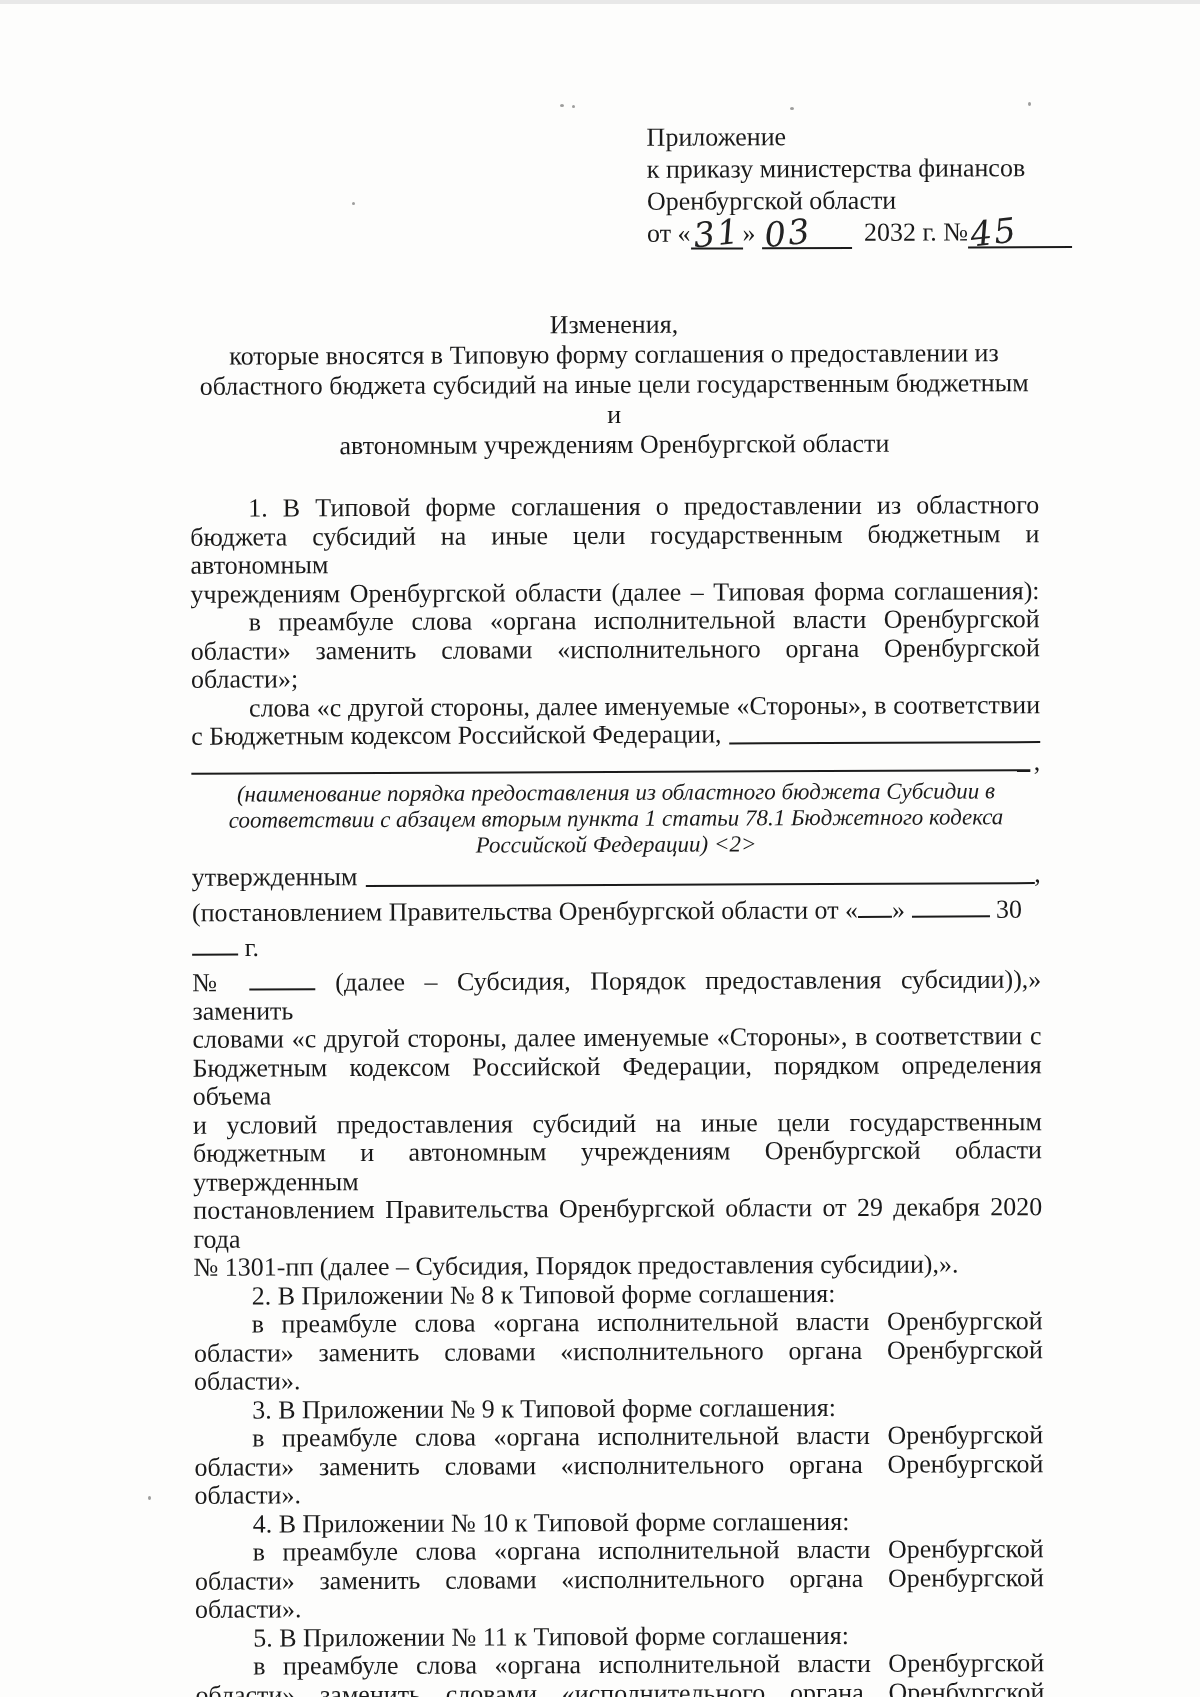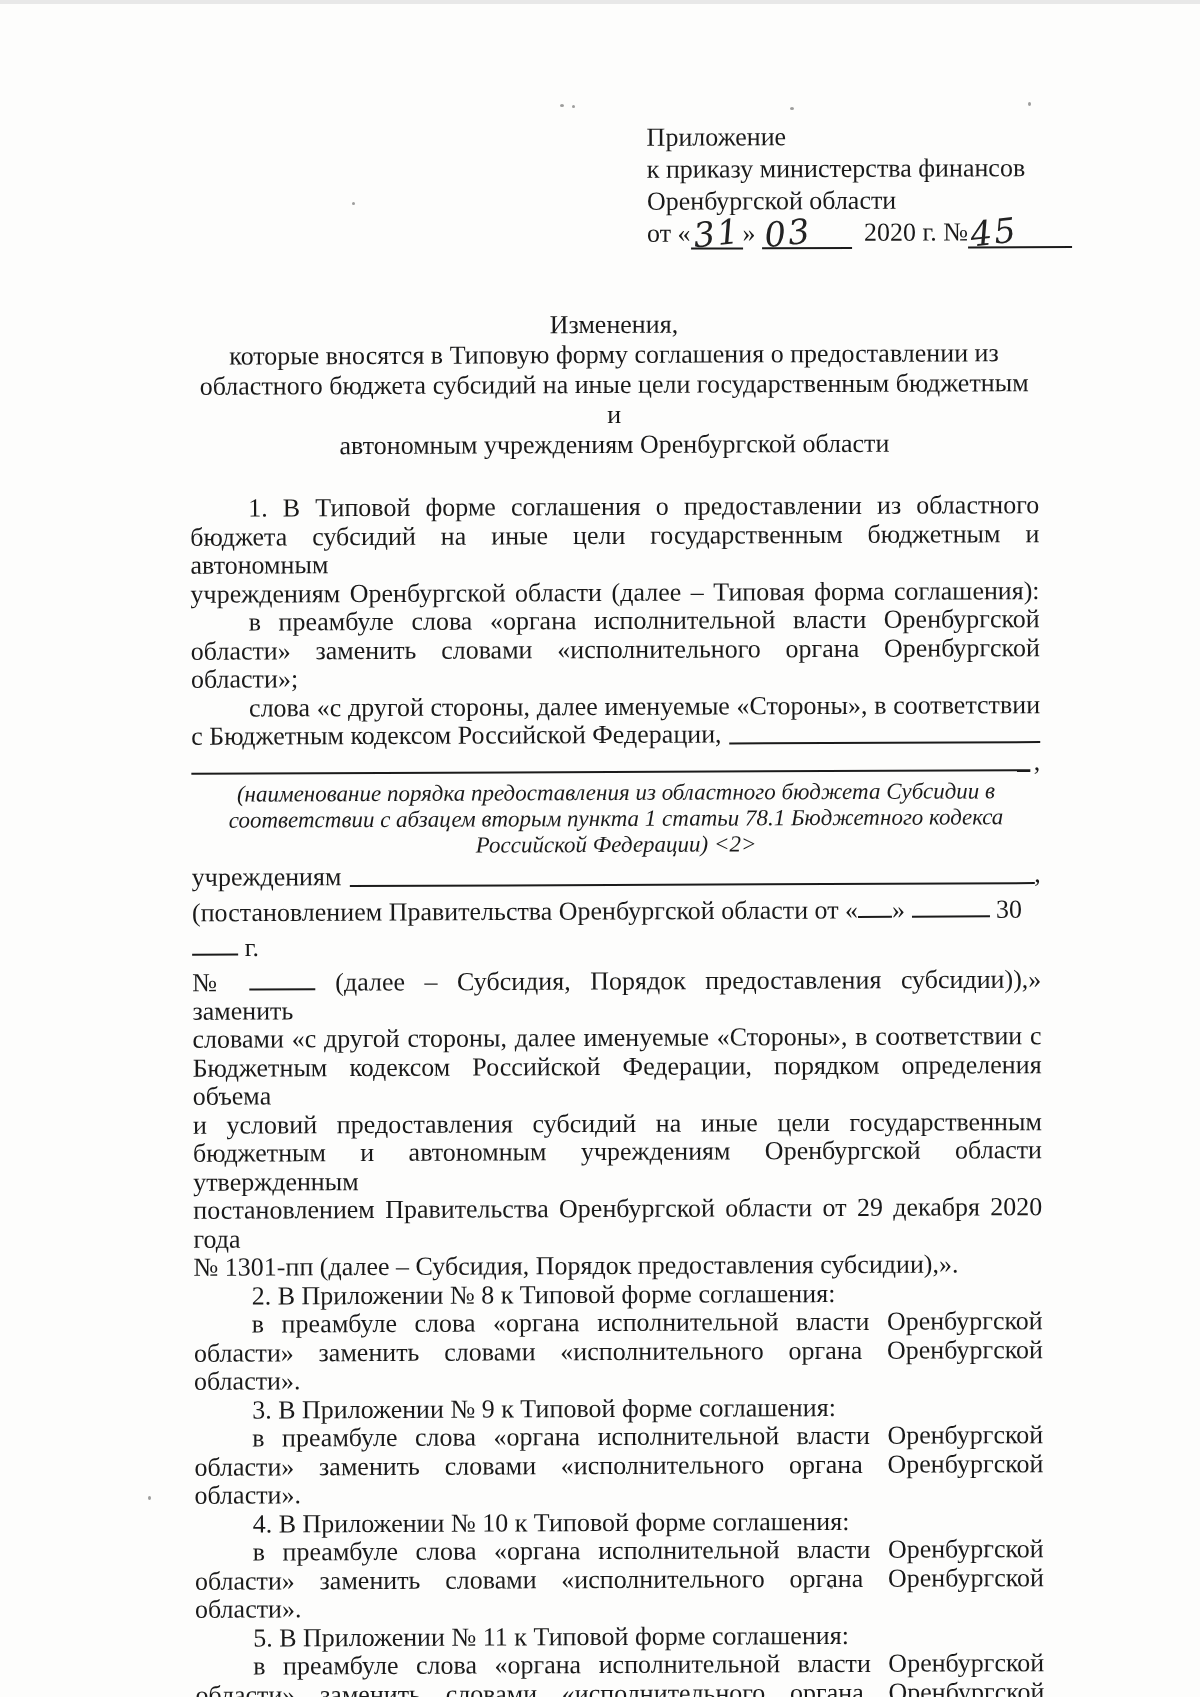--- a/index.html
+++ b/index.html
@@ -66,21 +66,21 @@
         <div class="line">Оренбургской области</div>
         <div class="date-line">
           <span>от «</span>
           <span class="hw-slot day">
             <span class="hw">31</span>
           </span>
           <span>»</span>
           <span class="hw-slot month">
             <span class="hw">03</span>
           </span>
-          <span> 2020 г. №</span>
+          <span> 2032 г. №</span>
           <span class="hw-slot num">
             <span class="hw">45</span>
           </span>
         </div>
       </div>
 
       <div class="doc-title">
         <div class="line">Изменения,</div>
         <div class="line">которые вносятся в Типовую форму соглашения о предоставлении из</div>
         <div class="line">областного бюджета субсидий на иные цели государственным бюджетным и</div>
@@ -106,21 +106,21 @@
           <span>,</span>
         </div>
 
         <div class="caption">
           <div>(наименование порядка предоставления из областного бюджета Субсидии в</div>
           <div>соответствии с абзацем вторым пункта 1 статьи 78.1 Бюджетного кодекса</div>
           <div>Российской Федерации) &lt;2&gt;</div>
         </div>
 
         <div class="line fl">
-          <span>учреждениям</span>
+          <span>утвержденным</span>
           <span class="fill"></span>
           <span>,</span>
         </div>
         <div class="line">
           <span>(постановлением Правительства Оренбургской области от «</span><span class="blank w30"></span><span>» </span><span class="blank w78"></span><span> 30</span><span class="blank w44"></span><span> г.</span>
         </div>
         <div class="line jl">
           <span>№ </span><span class="blank w64"></span><span> (далее – Субсидия, Порядок предоставления субсидии)),» заменить</span>
         </div>
 

